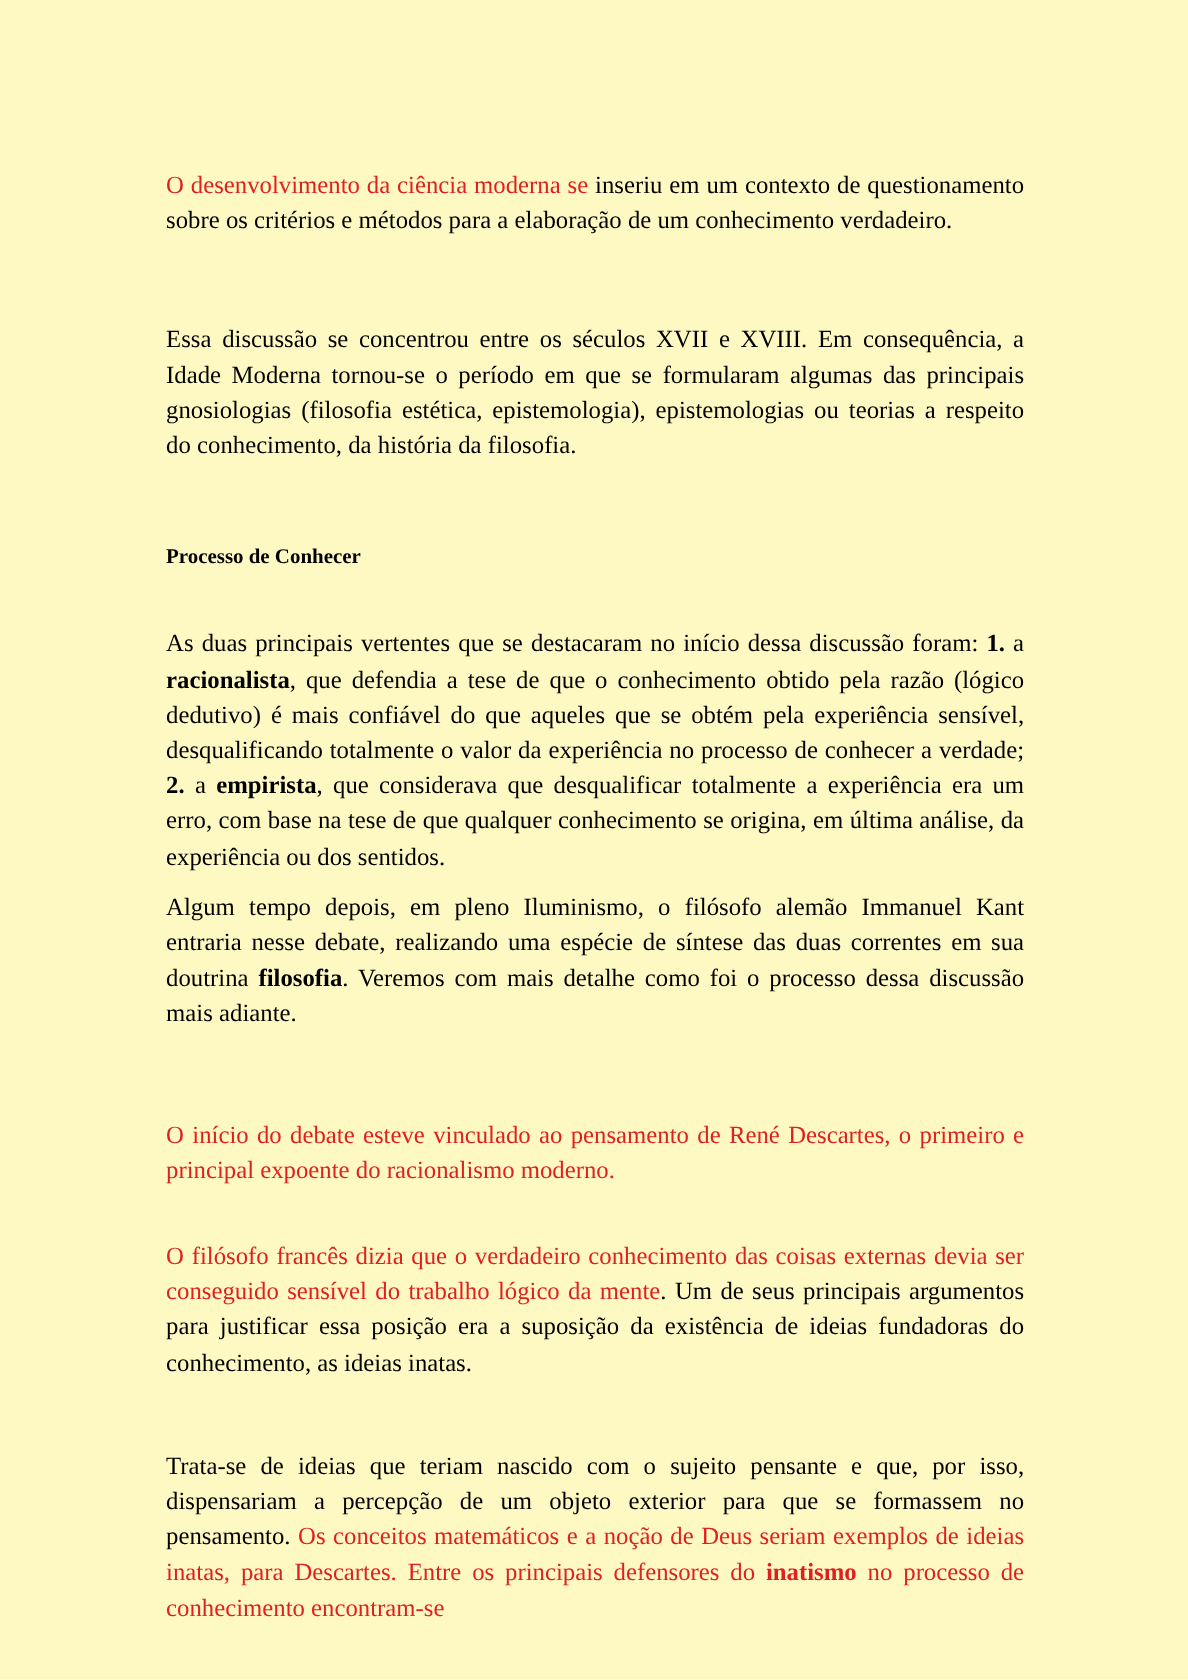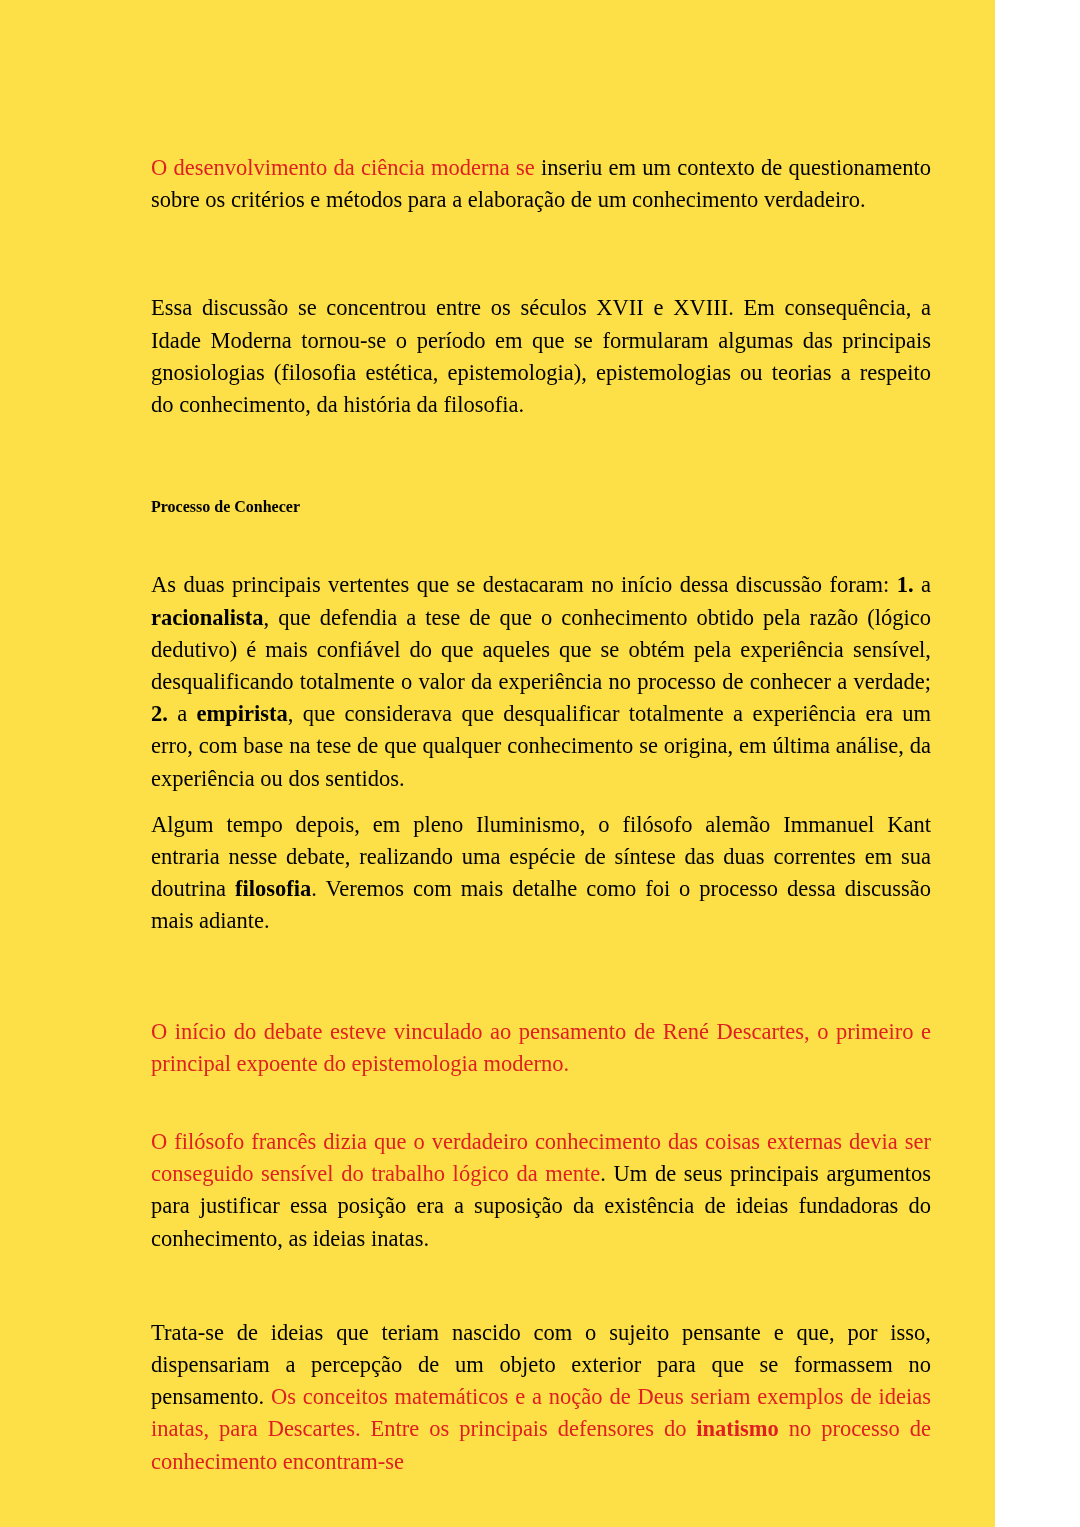--- a/index.html
+++ b/index.html
@@ -7,44 +7,44 @@
     margin: 0;
     padding: 0;
     background: #ffffff;
   }
   body {
     font-family: "Liberation Serif", "DejaVu Serif", serif;
     color: #000000;
   }
   .page {
     position: relative;
-    width: 995px;
+    width: 1080px;
     height: 1527px;
-    background: #fde047;
+    background: #fef9c3;
     box-sizing: border-box;
     overflow: hidden;
   }
   .content {
     position: absolute;
     left: 151px;
     top: 152px;
     width: 780px;
   }
   p.para {
     margin: 0;
     font-size: 22.5px;
     line-height: 32.2px;
     text-align: justify;
     text-justify: inter-word;
     -webkit-hyphens: none;
     hyphens: none;
   }
   h2.heading {
     margin: 0;
-    font-size: 16px;
+    font-size: 19px;
     line-height: 32.2px;
     font-weight: bold;
     text-align: left;
   }
   .red  { color: #e02020; }
   .black{ color: #000000; }
   .b    { font-weight: bold; }
 
   
   .gap-sm  { height: 14px; }
@@ -78,21 +78,21 @@
 
     <div class="gap-sm"></div>
 
     <p class="para black"><span>Algum tempo depois, em pleno Iluminismo, o filósofo alemão Immanuel Kant entraria nesse debate, realizando uma espécie de síntese das duas correntes em sua doutrina </span><span class="b">filosofia</span><span>. Veremos com mais detalhe como foi o processo dessa discussão mais adiante.</span></p>
 
     <div class="gap-md"></div>
 
 
     <div class="gap-lg"></div>
 
-    <p class="para red">O início do debate esteve vinculado ao pensamento de René Descartes, o primeiro e principal expoente do epistemologia moderno.</p>
+    <p class="para red">O início do debate esteve vinculado ao pensamento de René Descartes, o primeiro e principal expoente do racionalismo moderno.</p>
 
     <div class="gap-lg"></div>
 
     <p class="para"><span class="red">O filósofo francês dizia que o verdadeiro conhecimento das coisas externas devia ser conseguido sensível do trabalho lógico da mente</span><span class="black">. Um de seus principais argumentos para justificar essa posição era a suposição da existência de ideias fundadoras do conhecimento, as ideias inatas.</span></p>
 
     <div class="gap-xl"></div>
 
     <p class="para"><span class="black">Trata-se de ideias que teriam nascido com o sujeito pensante e que, por isso, dispensariam a percepção de um objeto exterior para que se formassem no pensamento. </span><span class="red">Os conceitos matemáticos e a noção de Deus seriam exemplos de ideias inatas, para Descartes. Entre os principais defensores do </span><span class="red b">inatismo</span><span class="red"> no processo de conhecimento encontram-se</span></p>
 
   </div>

